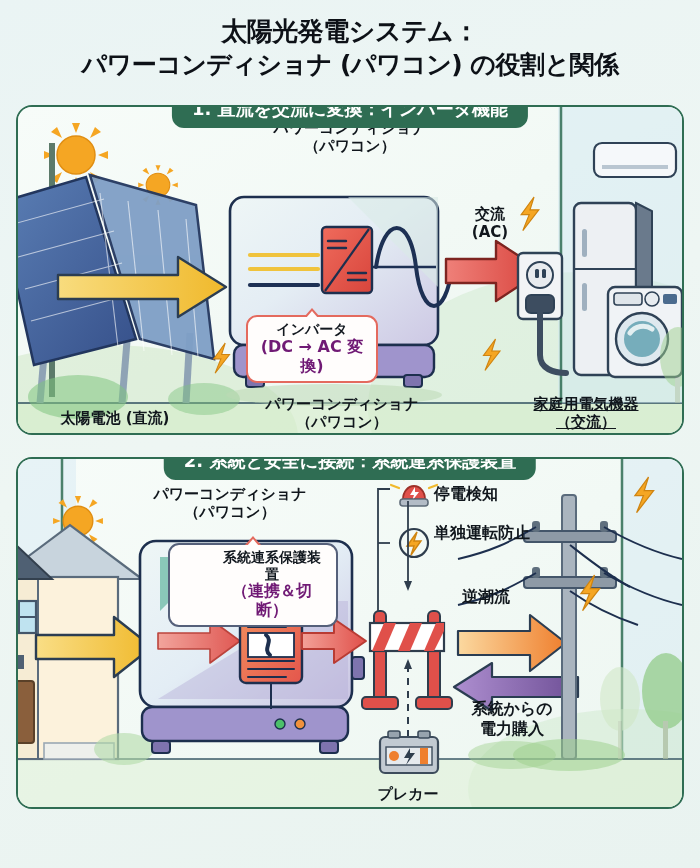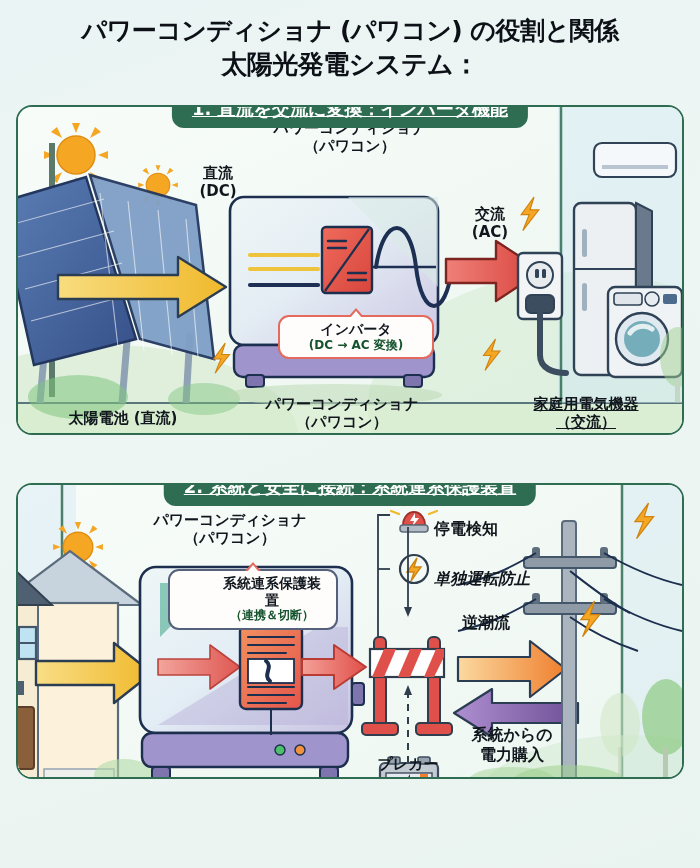--- a/index.html
+++ b/index.html
@@ -30,37 +30,36 @@
   
   .section {
     position: relative;
     margin: 20px 16px 0;
     border: 2.5px solid #2f6d53;
     border-radius: 16px;
     background: linear-gradient(150deg, #f6fbf8 0%, #f3faf6 55%, #eef7f2 100%);
     overflow: hidden;
   }
   #section-1 { height: 330px; }
-  #section-2 { height: 296px; margin-top: 48px; }
+  #section-2 { height: 352px; margin-top: 22px; }
 
   .section-badge {
     position: absolute;
     top: -16px;
     left: 50%;
     transform: translateX(-50%);
     background: #2f6d53;
     color: #ffffff;
     font-size: 18px;
     font-weight: bold;
     padding: 6px 20px 7px;
     border-radius: 12px;
     white-space: nowrap;
     z-index: 30;
     letter-spacing: 0px;
-    text-decoration: underline;
   }
 
   .scene {
     position: absolute;
     inset: 0;
   }
 
   
   .lbl {
     position: absolute;
@@ -78,21 +77,21 @@
     position: absolute;
     background: #fffdfc;
     border: 2px solid #e46a5e;
     border-radius: 11px;
     padding: 4px 10px 5px;
     text-align: center;
     line-height: 1.18;
     z-index: 25;
   }
   .callout .c1 { font-size: 14px; font-weight: bold; color: #12181f; }
-  .callout .c2 { font-size: 12px; font-weight: bold; color: #14532d; }
+  .callout .c2 { font-size: 16px; font-weight: bold; color: #701a75; }
   .callout::before {
     content: "";
     position: absolute;
     top: -9px; left: 50%;
     margin-left: -8px;
     width: 0; height: 0;
     border-left: 8px solid transparent;
     border-right: 8px solid transparent;
     border-bottom: 9px solid #e46a5e;
   }
@@ -119,22 +118,22 @@
     white-space: nowrap;
   }
 
   svg { display: block; overflow: visible; }
   .svg-layer { position: absolute; inset: 0; z-index: 5; }
 </style>
 </head>
 <body>
 
 <div class="title-block">
+  <div class="title-line l1">太陽光発電システム：</div>
   <div class="title-line l2">パワーコンディショナ (パワコン) の役割と関係</div>
-  <div class="title-line l1">太陽光発電システム：</div>
 </div>
 
 <div class="section" id="section-1">
   <div class="section-badge">1. 直流を交流に変換：インバータ機能</div>
 
   <div class="scene">
     <svg class="svg-layer" viewBox="0 0 664 330" preserveAspectRatio="none">
       <defs>
         <linearGradient id="s1bg" x1="0" y1="0" x2="1" y2="1">
           <stop offset="0%" stop-color="#f7fcf9"></stop>
@@ -309,36 +308,32 @@
         <ellipse cx="660" cy="250" rx="18" ry="30" fill="#9fd18f"></ellipse>
         <rect x="657" y="270" width="5" height="26" fill="#b3c4a5"></rect>
       </g>
     </svg>
 
     <div class="lbl" style="left:226px; top:12px; width:212px;">
       <span>パワーコンディショナ</span><br>
       <span>（パワコン）</span>
     </div>
 
-    <div class="lbl" style="left:160px; top:57px; width:80px;">
-      <span>直流</span><br>
-      <span>(DC)</span>
-    </div>
 
     <div class="lbl" style="left:432px; top:50px; width:80px;margin-top:48px;">
       <span>交流</span><br>
       <span>(AC)</span>
     </div>
 
-    <div class="callout" style="left:260px; top:208px; width:156px;">
+    <div class="callout" style="left:228px; top:208px; width:132px;">
       <div class="c1">インバータ</div>
       <div class="c2">(DC → AC 変換)</div>
     </div>
 
-    <div class="bottom-caption" style="left:20px; width:170px;margin-top:8px;">太陽電池 (直流)</div>
+    <div class="bottom-caption" style="left:12px; width:170px;margin-top:8px;">太陽電池 (直流)</div>
 
     <div class="bottom-caption" style="left:218px; width:212px; bottom:2px;">
       <span>パワーコンディショナ</span><br>
       <span>（パワコン）</span>
     </div>
 
     <div class="bottom-caption" style="left:478px; width:180px; bottom:2px;text-decoration:underline;">
       <span>家庭用電気機器</span><br>
       <span>（交流）</span>
     </div>
@@ -556,23 +551,23 @@
     <div class="lbl" style="left:106px; top:26px; width:212px;">
       <span>パワーコンディショナ</span><br>
       <span>（パワコン）</span>
     </div>
 
     <div class="callout" style="left:150px; top:84px; width:170px; border-color:#55607a;padding-left:48px;">
       <div class="c1">系統連系保護装置</div>
       <div class="c2">（連携＆切断）</div>
     </div>
 
-    <div class="lbl lg" style="left:416px; top:34px;font-family:Liberation Serif, serif;">停電検知</div>
-
-    <div class="lbl lg" style="left:416px; top:84px;font-style:italic;">単独運転防止</div>
+    <div class="lbl lg" style="left:416px; top:25px;font-family:Liberation Serif, serif;">停電検知</div>
+
+    <div class="lbl lg" style="left:416px; top:64px;">単独運転防止</div>
 
     <div class="lbl lg" style="left:444px; top:128px;">逆潮流</div>
 
     <div class="lbl lg" style="left:432px; top:240px; width:124px;">
       <span>系統からの</span><br>
       <span>電力購入</span>
     </div>
 
     <div class="bottom-caption" style="left:330px; width:120px; bottom:4px;">プレカー</div>
 

